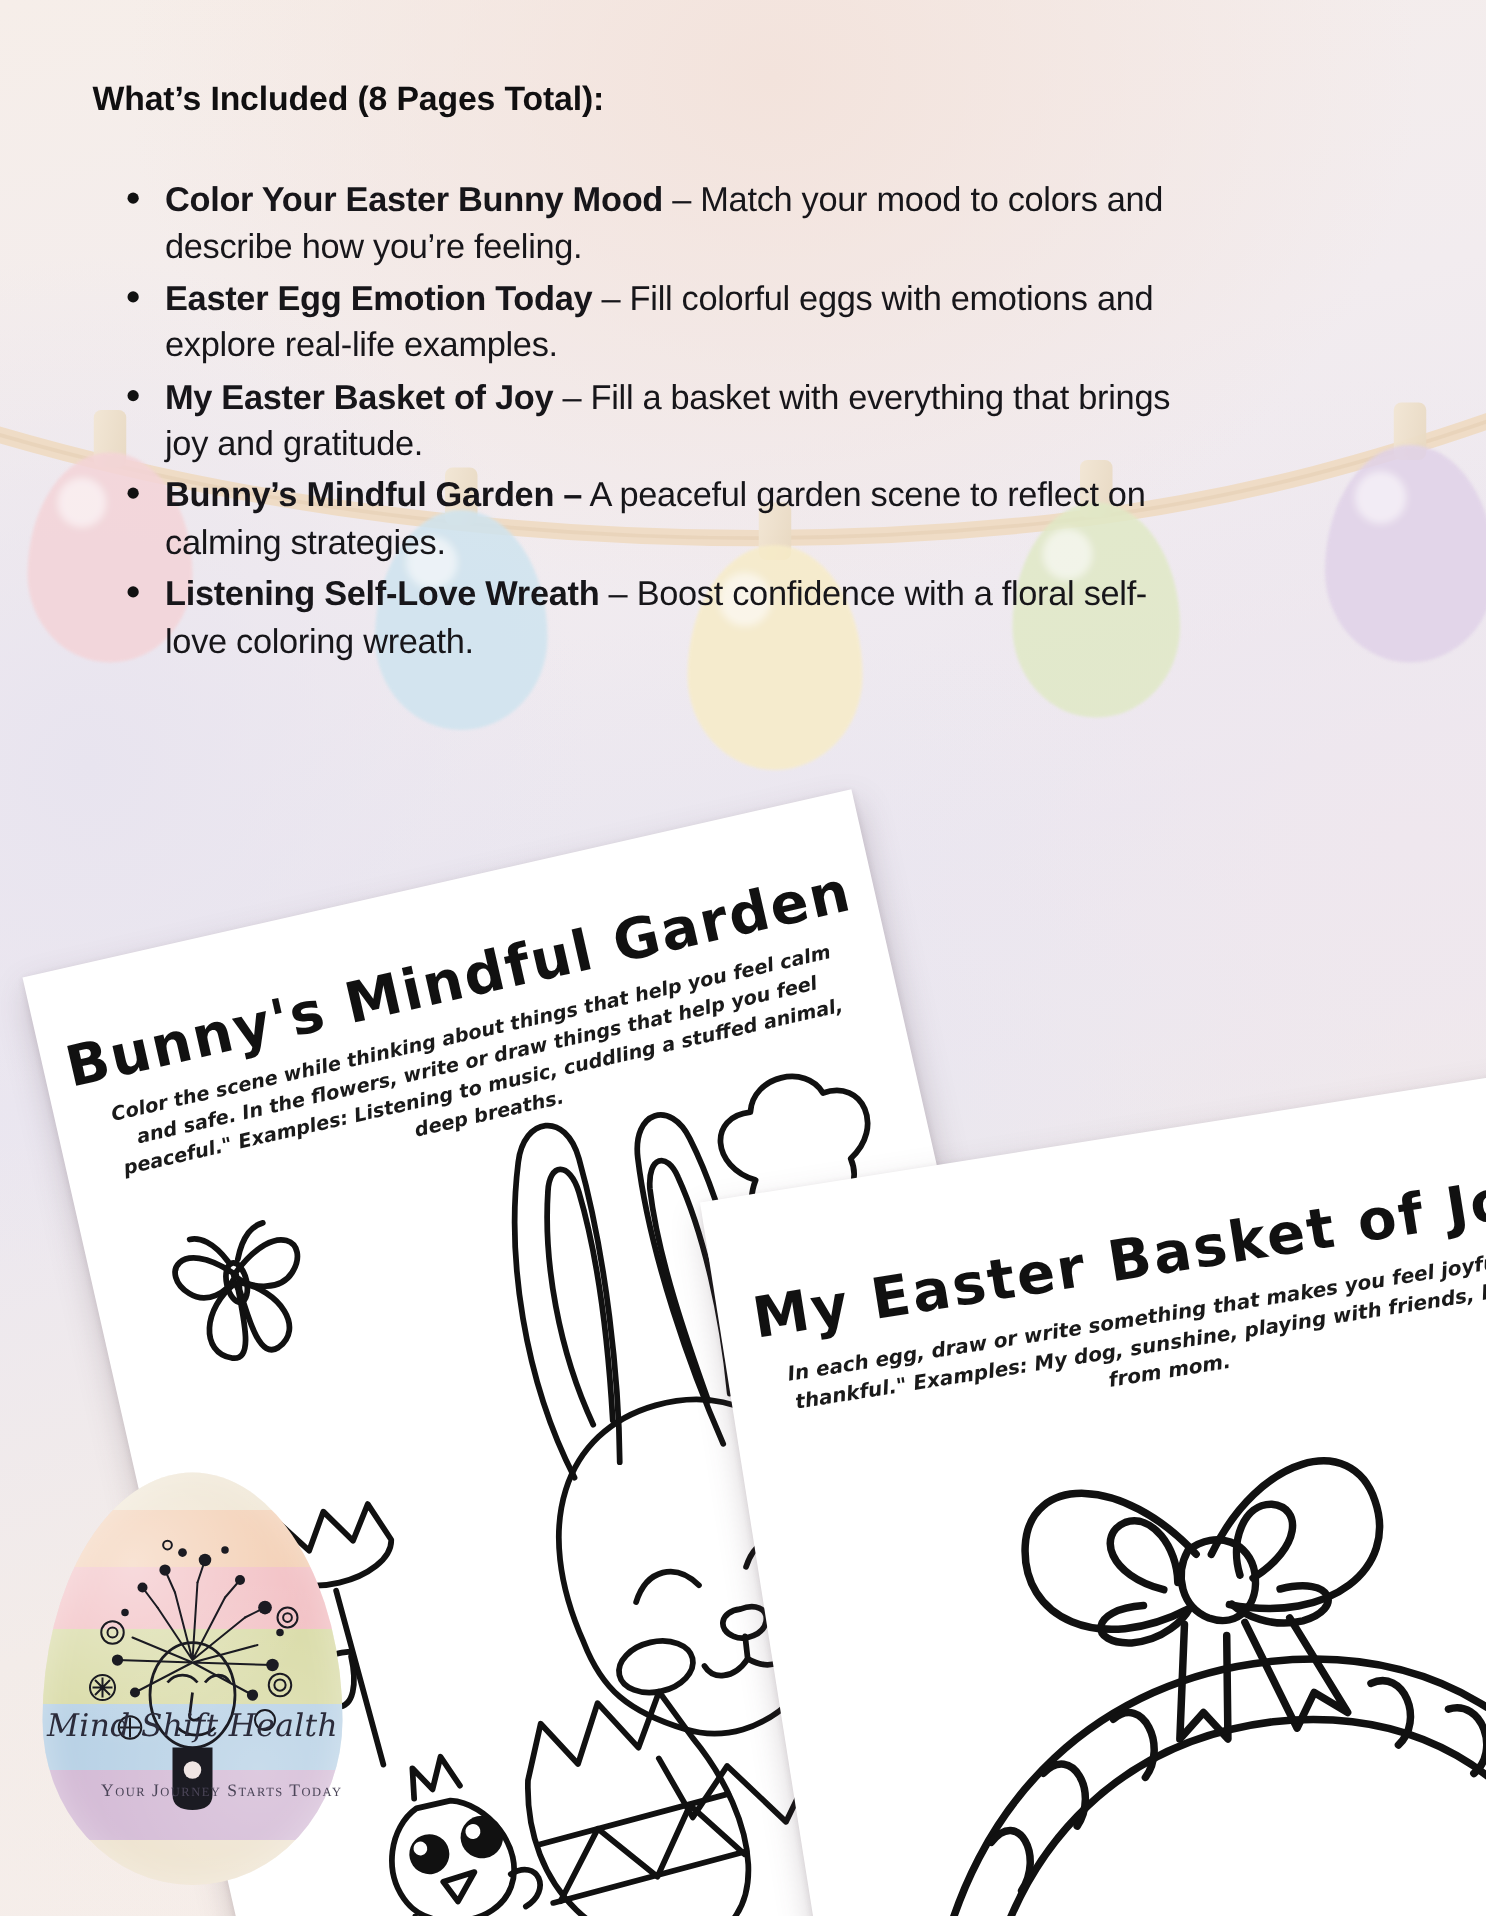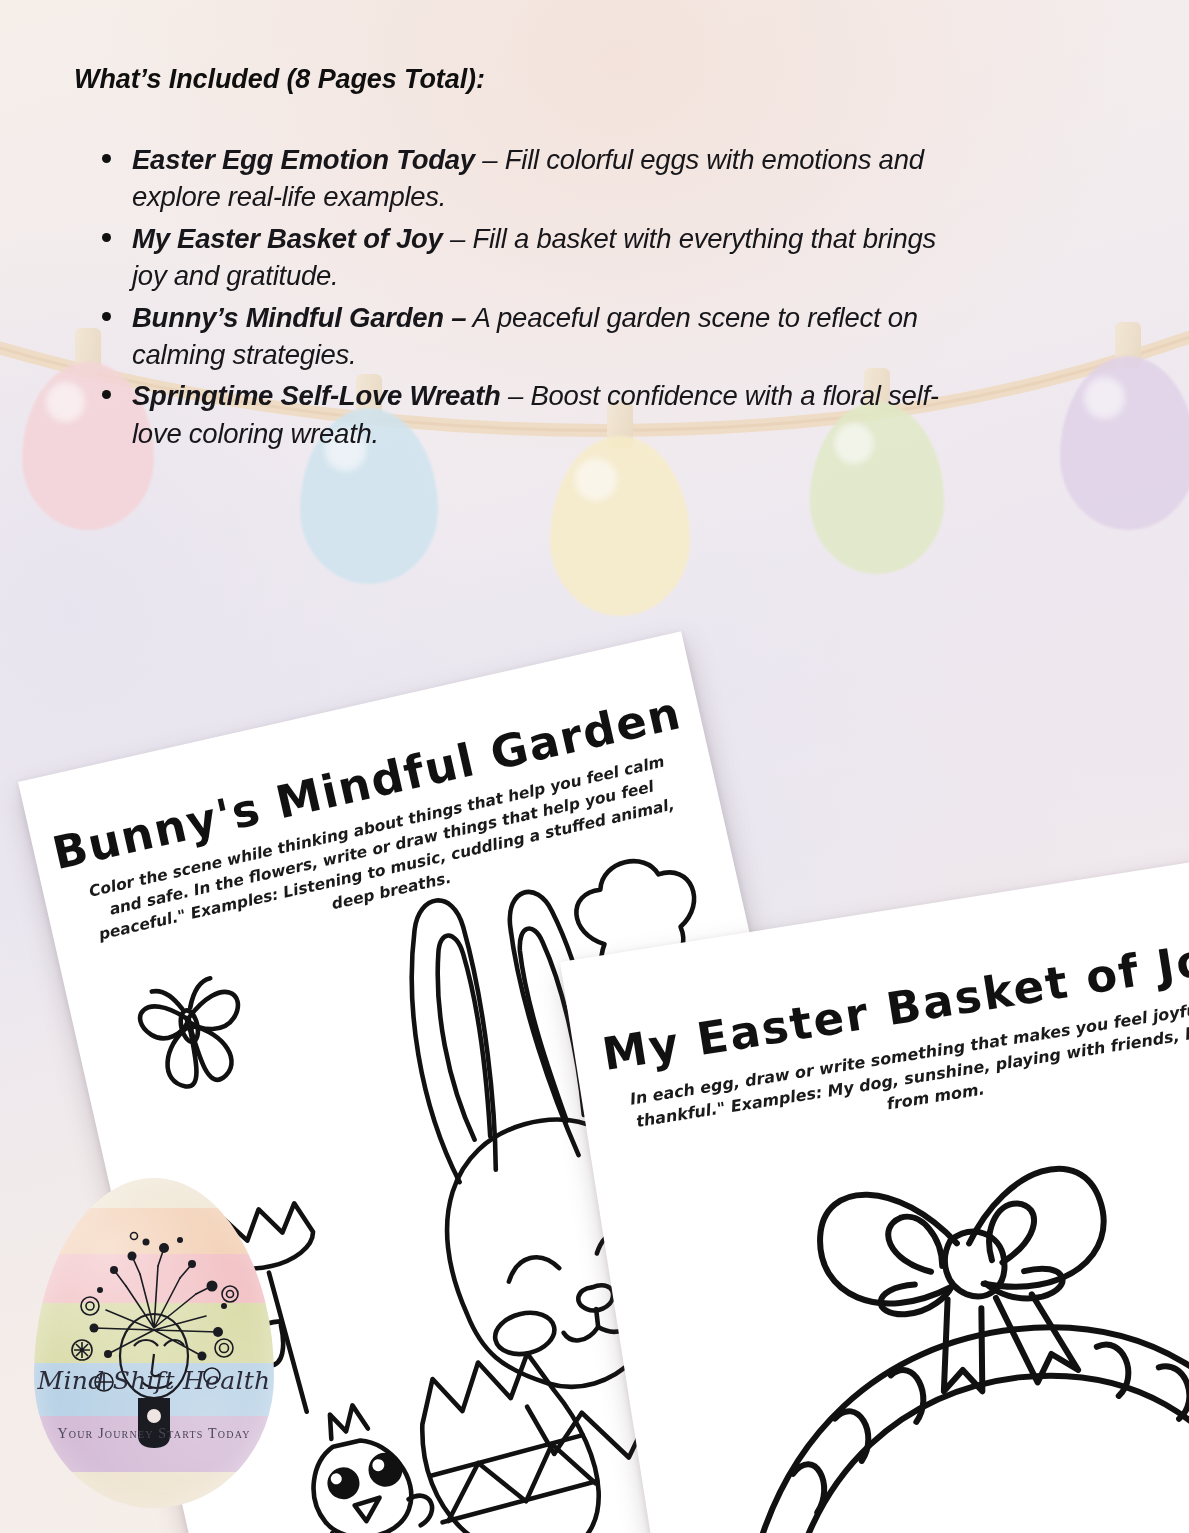--- a/index.html
+++ b/index.html
@@ -44,21 +44,21 @@
     filter:blur(3px);
   }
   .pin {
     position:absolute; width:26px; height:46px;
     background:linear-gradient(100deg,#f2e6d4,#e8d9c2);
     border-radius:6px;
     opacity:.95;
   }
 
   
-  .copy { position:absolute; left:0; top:0; width:1040px; padding:64px 74px 0 74px;font-style:italic; }
+  .copy { position:absolute; left:0; top:0; width:1040px; padding:64px 74px 0 74px; }
   h1.headline {
     font-size:27px; font-weight:bold; color:#100f10;
     letter-spacing:-.1px;
   }
   ul.feature-list { list-style:none; margin-top:46px; }
   ul.feature-list li {
     position:relative;
     font-size:27.5px;
     line-height:1.36;
     color:#17161a;
@@ -154,21 +154,21 @@
     position:absolute; left:0; top:188px; width:100%;
     text-align:center;
     font-family:"DejaVu Serif", serif;
     font-style:italic;
     font-size:25px;
     color:#2b2b3a;
     letter-spacing:.3px;
   }
   .logo-tag {
     position:absolute; left:0; top:248px; width:100%;
-    text-align:center;
+    text-align:right;
     font-family:"Liberation Serif", serif;
     font-size:14px;
     font-variant:small-caps;
     letter-spacing:1.2px;
     color:#4b4558;
   }
 </style>
 </head>
 <body>
 
@@ -191,24 +191,25 @@
         <div class="egg-h" style="left: 830px; top: 102px; width: 134px; height: 172px; background: rgb(224, 233, 198);"></div>
         <div class="pin" style="left: 1135px; top: 22px;"></div>
         <div class="egg-h" style="left: 1080px; top: 56px; width: 136px; height: 174px; background: rgb(224, 210, 232);"></div>
       </div>
   </div>
 </div>
 
 <div class="copy">
   <h1 class="headline">What’s Included (8 Pages Total):</h1>
   <ul class="feature-list" id="feature-list">
+      <li><span class="bullet"></span><b> Color Your Easter Bunny Mood</b><span class="desc"> – Match your mood to colors and describe how you’re feeling.</span></li>
       <li><span class="bullet"></span><b>Easter Egg Emotion Today</b><span class="desc"> – Fill colorful eggs with emotions and explore real-life examples.</span></li>
       <li><span class="bullet"></span><b>My Easter Basket of Joy</b><span class="desc"> – Fill a basket with everything that brings joy and gratitude.</span></li>
       <li><span class="bullet"></span><b>Bunny’s Mindful Garden –</b><span class="desc"> A peaceful garden scene to reflect on calming strategies.</span></li>
-      <li><span class="bullet"></span><b>Springtime Self-Love Wreath</b><span class="desc"> – Boost confidence with a floral self-love coloring wreath.</span></li>
+      <li><span class="bullet"></span><b>Listening Self-Love Wreath</b><span class="desc"> – Boost confidence with a floral self-love coloring wreath.</span></li>
     </ul>
 </div>
 
 <div class="sheets">
 
   <div class="sheet" id="sheet-garden">
     <div class="sheet-inner">
       <div class="ws-title" id="gardenTitle">Bunny's Mindful Garden</div>
       <div class="ws-sub" id="gardenSub">Color the scene while thinking about things that help you feel calm and safe. In the flowers, write or draw things that help you feel peaceful." Examples: Listening to music, cuddling a stuffed animal, deep breaths.</div>
 

